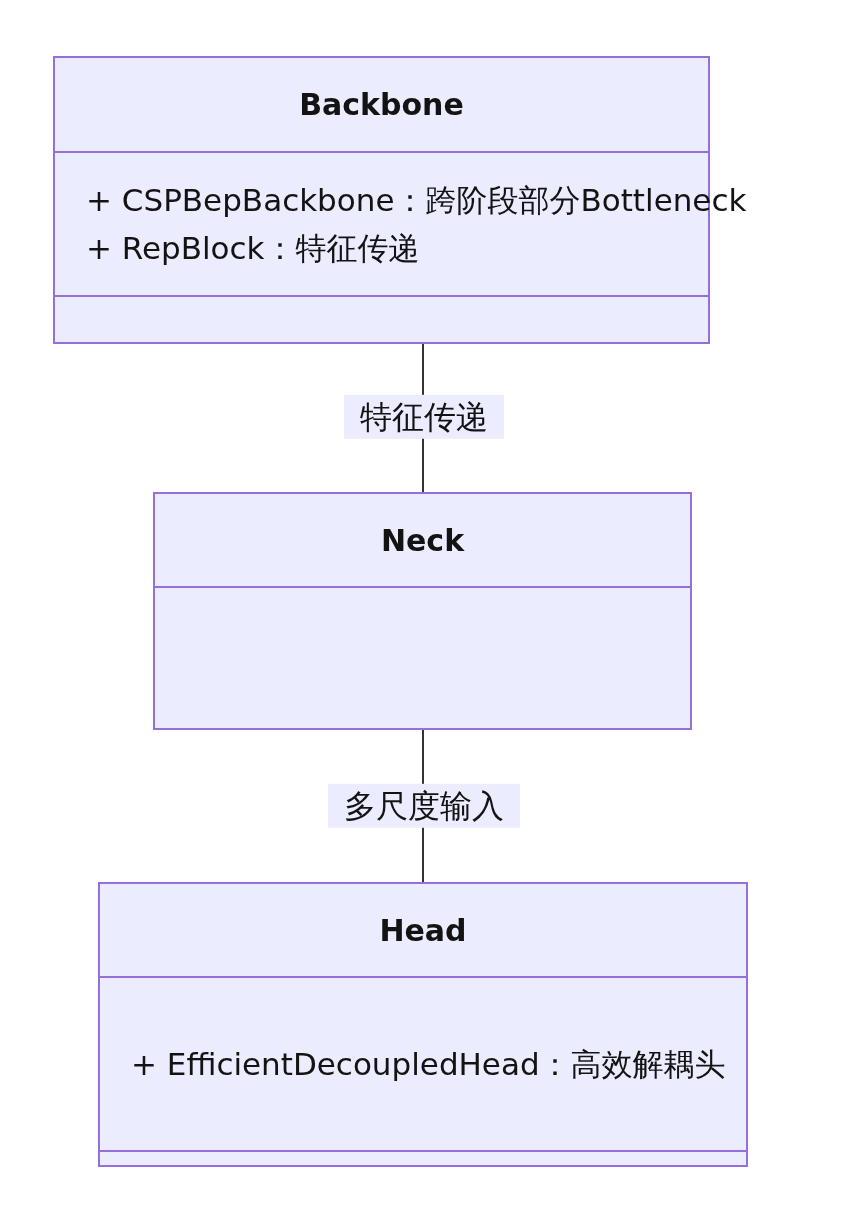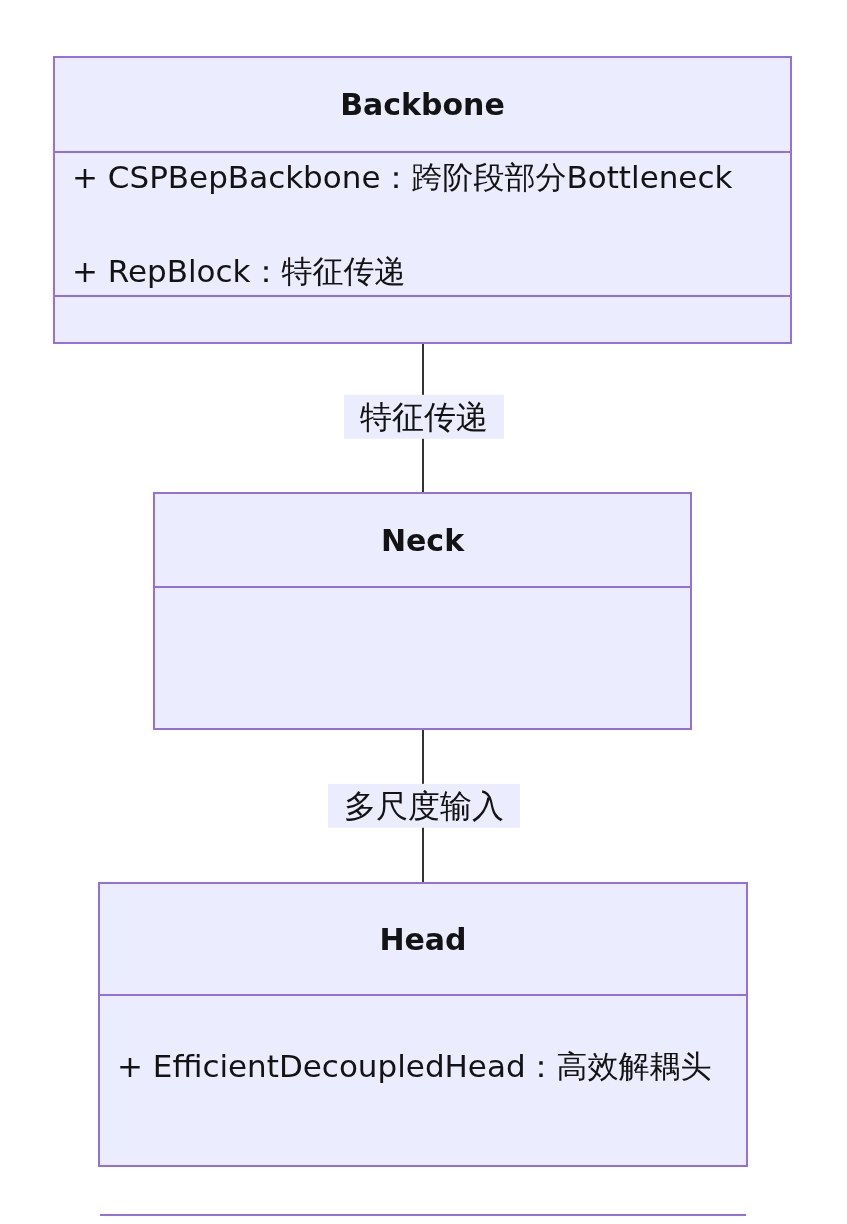--- a/index.html
+++ b/index.html
@@ -35,23 +35,23 @@
     align-items: center;
     justify-content: center;
     font-weight: bold;
     font-size: 30px;
     border-bottom: 2px solid var(--node-border);
     flex: 0 0 auto;
   }
   .class-members {
     display: flex;
     flex-direction: column;
-    justify-content: space-between;
+    justify-content: center;
     border-bottom: 2px solid var(--node-border);
-    padding-left: 17px;
+    padding-left: 31px;
     flex: 0 0 auto;
   }
   .member-row {
     font-size: 31px;
     line-height: 48px;
     white-space: nowrap;
   }
   .class-empty {
     flex: 1 1 auto;
   }
@@ -69,41 +69,41 @@
     line-height: 1.2;
     padding: 3px 16px;
     white-space: nowrap;
   }
 </style>
 </head>
 <body>
 
 <div class="canvas">
 
-  <div class="class-box" style="left:53px; top:56px; width:739px; height:288px;">
+  <div class="class-box" style="left:53px; top:56px; width:657px; height:288px;">
     <div class="class-title" style="height:95px;">Backbone</div>
     <div class="class-members" style="height:144px;">
       <div class="member-row">+ CSPBepBackbone：跨阶段部分Bottleneck</div>
       <div class="member-row">+ RepBlock：特征传递</div>
     </div>
     <div class="class-empty"></div>
   </div>
 
   <div class="edge-line" style="left:422px; top:344px; height:148px;"></div>
   <div class="edge-label" style="left:424px; top:417px;">特征传递</div>
 
   <div class="class-box" style="left:153px; top:492px; width:539px; height:238px;">
     <div class="class-title" style="height:94px;">Neck</div>
     <div class="class-empty"></div>
   </div>
 
   <div class="edge-line" style="left:422px; top:730px; height:152px;"></div>
   <div class="edge-label" style="left:424px; top:806px;text-align:right;">多尺度输入</div>
 
   <div class="class-box" style="left:98px; top:882px; width:650px; height:285px;">
-    <div class="class-title" style="height:112px;">Head</div>
-    <div class="class-members" style="height:174px;margin-top:46px;">
+    <div class="class-title" style="height:94px;">Head</div>
+    <div class="class-members" style="height:174px;">
       <div class="member-row">+ EfficientDecoupledHead：高效解耦头</div>
     </div>
     <div class="class-empty"></div>
   </div>
 
 </div>
 
 </body></html>

